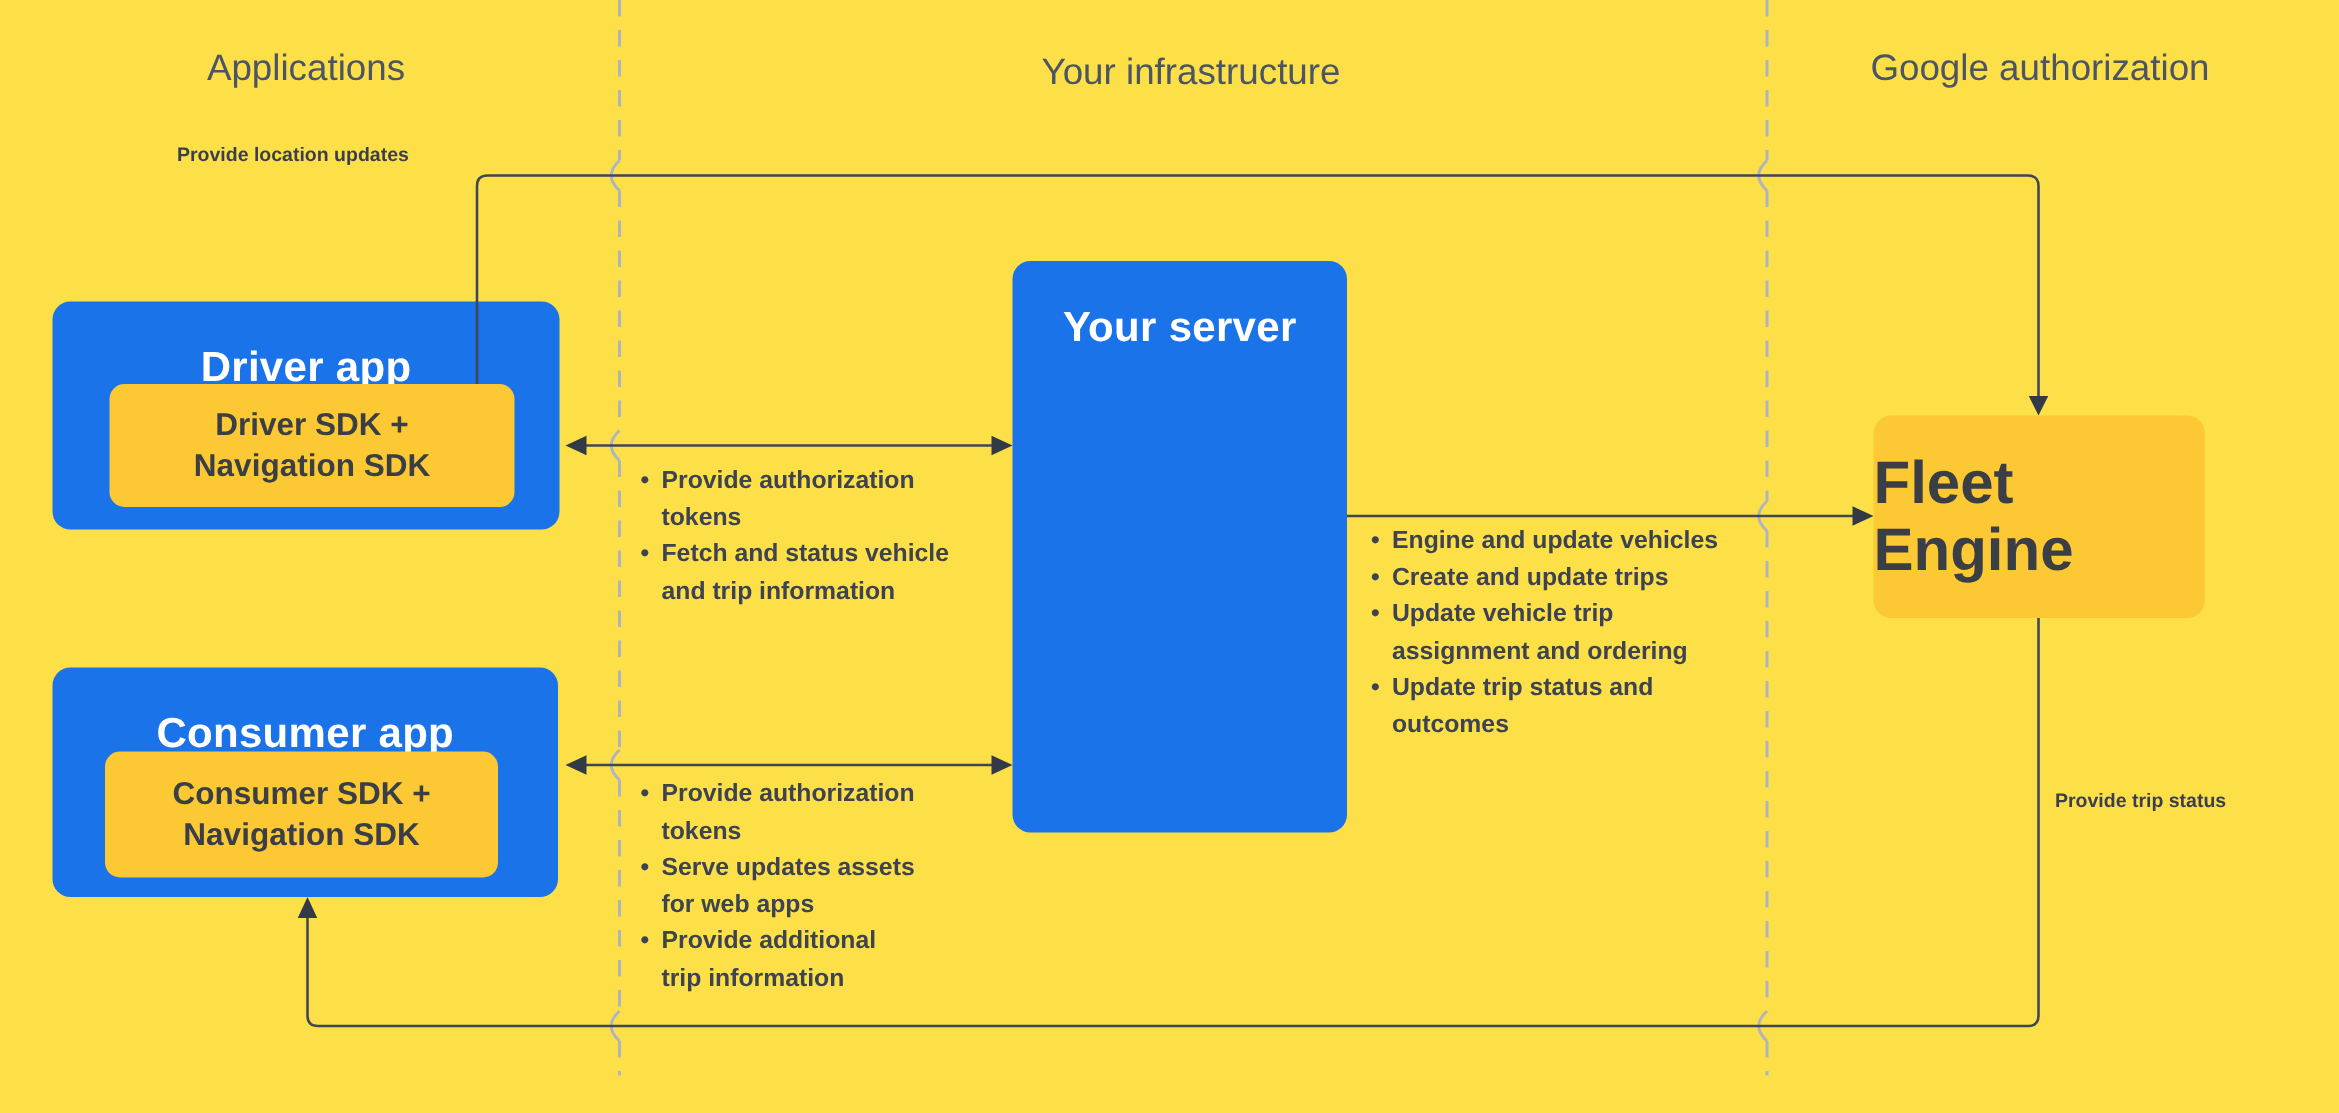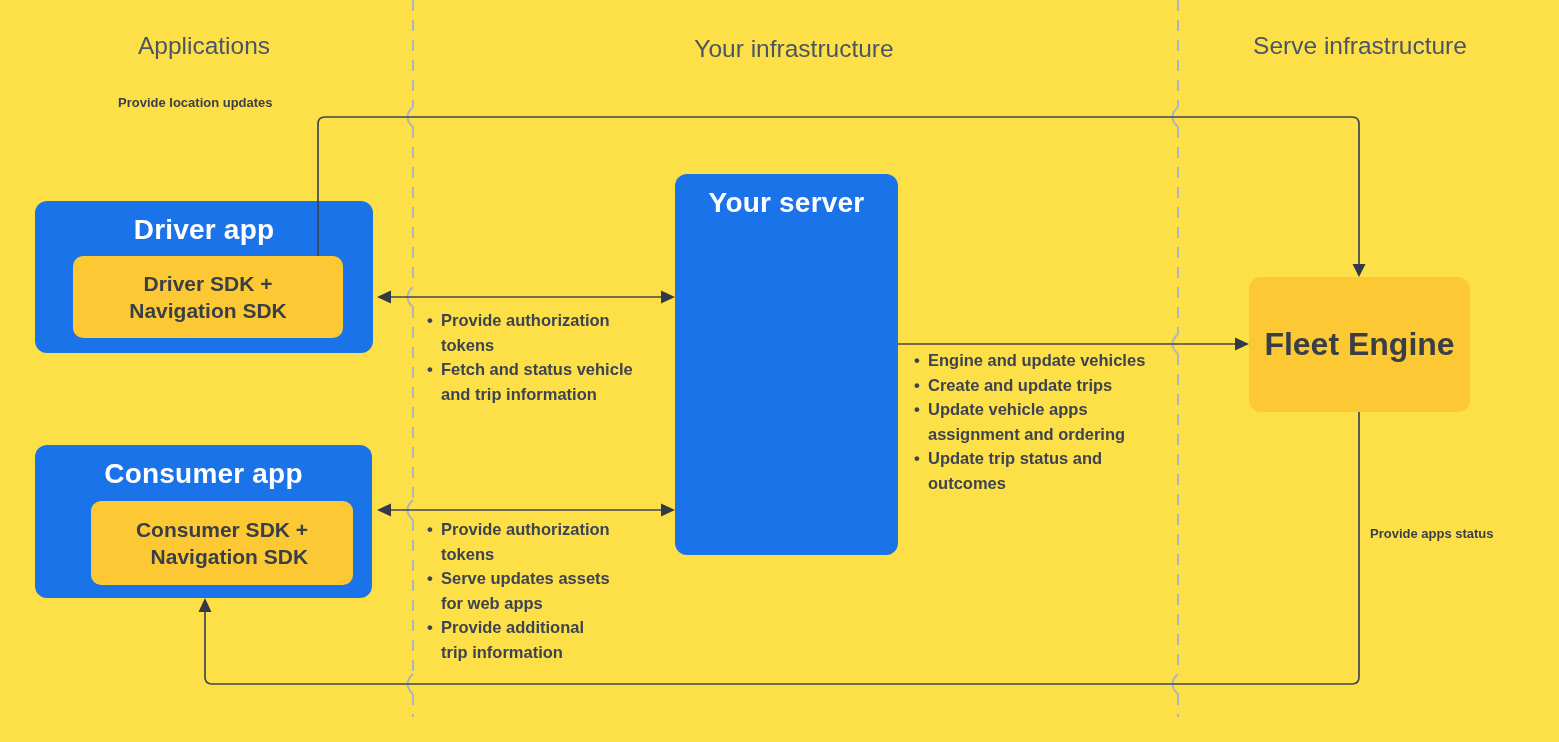--- a/index.html
+++ b/index.html
@@ -24,61 +24,61 @@
   .edge-label{
     font-size:13px;font-weight:bold;color:var(--text_dark);white-space:nowrap;
   }
   .node{
     border-radius:12px;box-sizing:border-box;
   }
   .node.blue{background:var(--blue);}
   .node.yellow{background:var(--yellow);border-radius:10px;}
   .node-title{
     color:#ffffff;font-weight:bold;font-size:28px;text-align:center;
-    padding-top:13px;letter-spacing:0.2px;
+    padding-top:28px;letter-spacing:0.2px;
   }
   .sdk-box{
     position:absolute;display:flex;align-items:center;justify-content:center;
     text-align:center;font-weight:bold;font-size:21px;line-height:27px;
     color:#3a3e45;white-space:pre-line;
   }
   .fleet{
     display:flex;align-items:center;justify-content:center;
-    font-weight:bold;font-size:32px;color:#3a3e45;
+    font-weight:bold;font-size:40px;color:#3a3e45;
   }
   .bullet-list{
     display:flex;flex-direction:column;
     font-size:16.5px;font-weight:bold;color:#3d4350;line-height:24.5px;
   }
   .bullet-item{display:flex;}
   .bullet-item .dot{width:14px;flex:0 0 14px;}
   .bullet-item .txt{white-space:pre-line;}
   svg.overlay{position:absolute;left:0;top:0;pointer-events:none;}
 </style>
 </head>
 <body>
 
 <div class="canvas">
 
   <div class="abs col-heading" style="left:54px;top:32px;width:300px;">Applications</div>
   <div class="abs col-heading" style="left:644px;top:35px;width:300px;">Your infrastructure</div>
-  <div class="abs col-heading" style="left:1210px;top:32px;width:300px;">Serve infrastructure</div>
+  <div class="abs col-heading" style="left:1210px;top:32px;width:300px;">Google authorization</div>
 
   <div class="abs edge-label" style="left:118px;top:95px;">Provide location updates</div>
-  <div class="abs edge-label" style="left:1370px;top:526px;">Provide apps status</div>
+  <div class="abs edge-label" style="left:1370px;top:526px;">Provide trip status</div>
 
   <div class="abs node blue" style="left:35px;top:201px;width:338px;height:152px;">
     <div class="node-title">Driver app</div>
     <div class="sdk-box node yellow" style="left:38px;top:55px;width:270px;height:82px;">Driver SDK +
 Navigation SDK</div>
   </div>
 
   <div class="abs node blue" style="left:35px;top:445px;width:337px;height:153px;">
     <div class="node-title">Consumer app</div>
-    <div class="sdk-box node yellow" style="left:56px;top:56px;width:262px;height:84px;text-align:right;">Consumer SDK +
+    <div class="sdk-box node yellow" style="left:35px;top:56px;width:262px;height:84px;">Consumer SDK +
 Navigation SDK</div>
   </div>
 
   <div class="abs node blue" style="left:675px;top:174px;width:223px;height:381px;">
     <div class="node-title" style="">Your server</div>
   </div>
 
   <div class="abs node yellow fleet" style="left:1249px;top:277px;width:221px;height:135px;border-radius:12px;">Fleet Engine</div>
 
   <div class="abs bullet-list" style="left:427px;top:308px;width:240px;">
@@ -116,21 +116,21 @@
     <div class="bullet-item">
       <span class="dot">•</span>
       <span class="txt">Engine and update vehicles</span>
     </div>
     <div class="bullet-item">
       <span class="dot">•</span>
       <span class="txt">Create and update trips</span>
     </div>
     <div class="bullet-item">
       <span class="dot">•</span>
-      <span class="txt">Update vehicle apps
+      <span class="txt">Update vehicle trip
 assignment and ordering</span>
     </div>
     <div class="bullet-item">
       <span class="dot">•</span>
       <span class="txt">Update trip status and
 outcomes</span>
     </div>
   </div>
 
   <svg class="overlay" width="1559" height="742" viewBox="0 0 1559 742">

